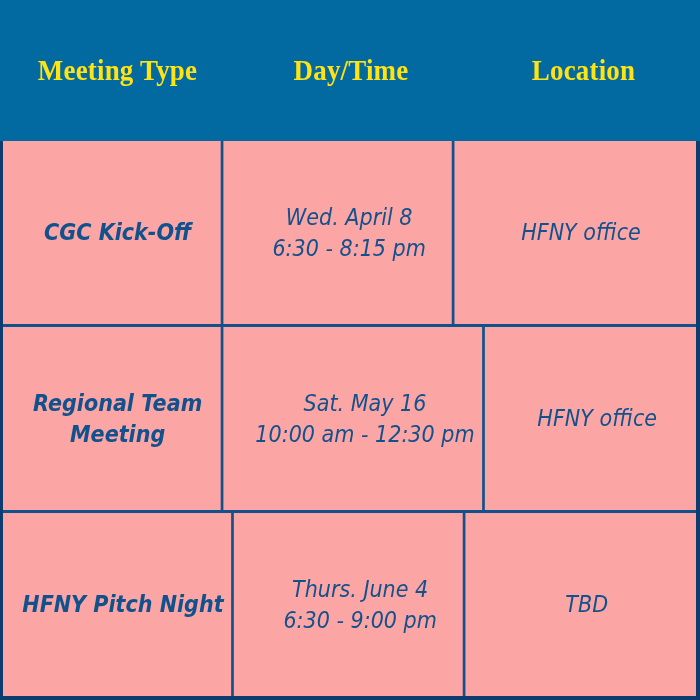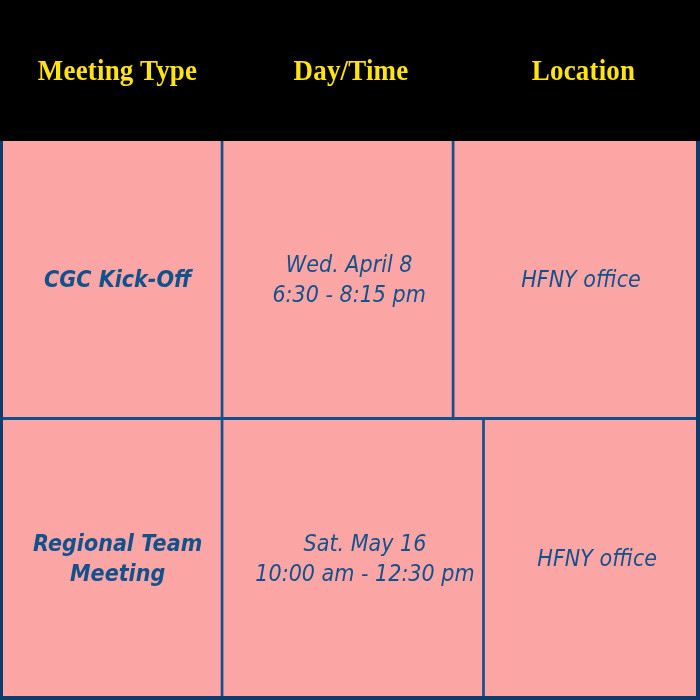--- a/index.html
+++ b/index.html
@@ -19,21 +19,21 @@
     height: 700px;
     box-sizing: border-box;
     display: flex;
     flex-direction: column;
     background: #fdfdfd;
   }
 
   
   .table-header {
     flex: 0 0 141px;
-    background: #000000;
+    background: #0369a1;
     display: flex;
     align-items: flex-start;
     box-sizing: border-box;
   }
   .header-cell {
     display: flex;
     align-items: center;
     justify-content: center;
     height: 100%;
     box-sizing: border-box;
@@ -154,15 +154,32 @@
         <span class="cell-lines">
           <span>Sat. May 16</span>
           <span>10:00 am - 12:30 pm</span>
         </span>
       </div>
       <div class="body-cell cell-3">
         <span>HFNY office</span>
       </div>
     </div>
 
+    <div class="table-row">
+      <div class="body-cell cell-1">
+        <span class="cell-lines">
+          <span>HFNY Pitch Night</span>
+
+        </span>
+      </div>
+      <div class="body-cell cell-2">
+        <span class="cell-lines">
+          <span>Thurs. June 4</span>
+          <span>6:30 - 9:00 pm</span>
+        </span>
+      </div>
+      <div class="body-cell cell-3">
+        <span>TBD</span>
+      </div>
+    </div>
 
   </div>
 </div>
 
 </body></html>

